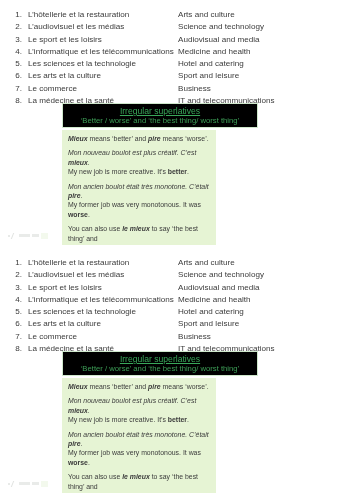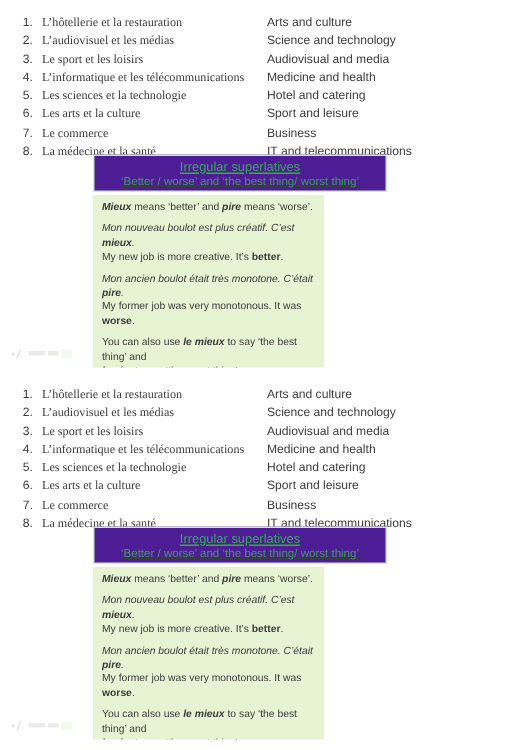--- a/index.html
+++ b/index.html
@@ -62,40 +62,39 @@
     font-size: 8.1px;
     white-space: nowrap;
   }
   .vocab-num {
     width: 15px;
     text-align: right;
     padding-right: 6px;
     box-sizing: border-box;
     flex: 0 0 auto;
   }
-  .vocab-fr { flex: 1 1 auto; font-family: Liberation Serif, serif; }
+  .vocab-fr { flex: 1 1 auto; }
   .vocab-en {
     height: 12.3px;
     line-height: 12.3px;
     font-size: 8.1px;
     white-space: nowrap;
   }
 
   
   .sup-title-box {
     position: absolute;
     left: 62px;
     top: 103px;
     width: 196px;
     height: 25px;
     box-sizing: border-box;
     border: 1px solid #cfe8cc;
-    background: #4c1d95;
+    background: #000000;
     text-align: center;
-    text-decoration: underline;
   }
   .sup-title {
     margin-top: 2px;
     font-size: 8.6px;
     line-height: 10px;
     color: #39a85a;
     text-decoration: underline;
   }
   .sup-subtitle {
     font-size: 7.7px;

